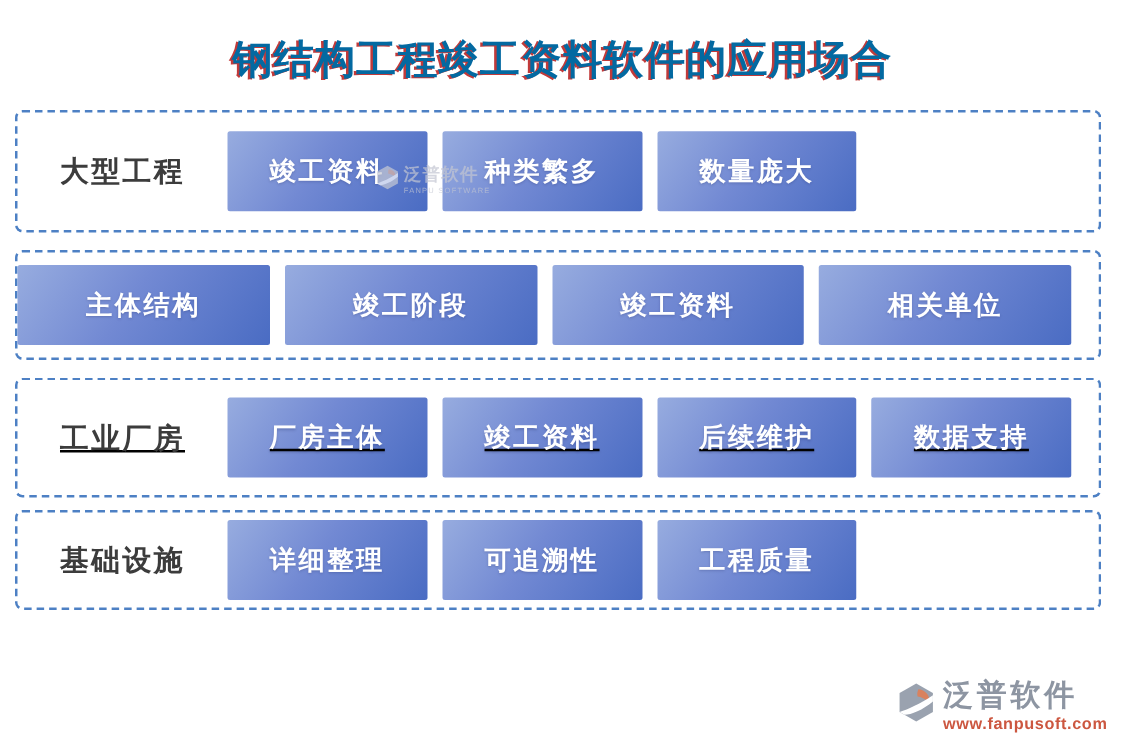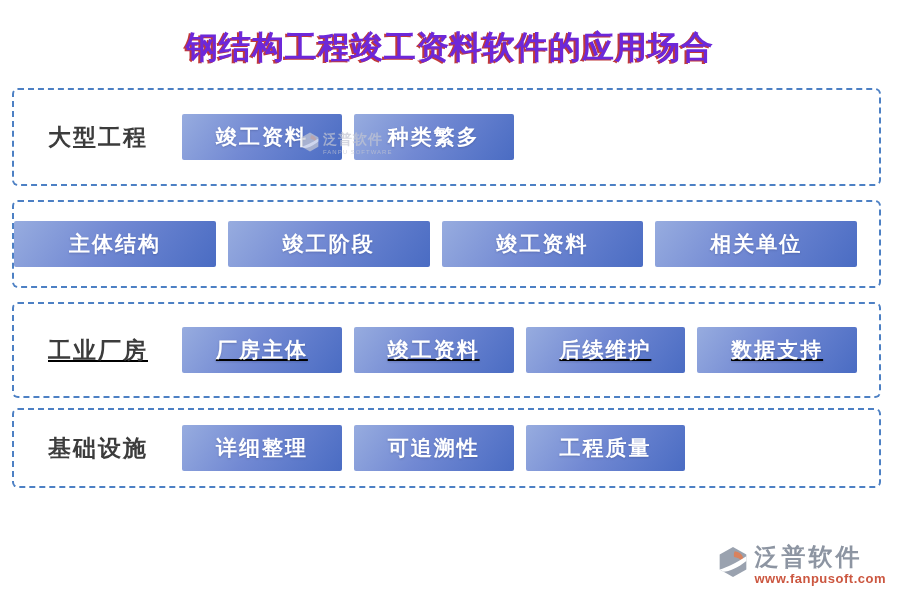--- a/index.html
+++ b/index.html
@@ -6,21 +6,21 @@
   body{
     width:900px;height:600px;overflow:hidden;
     font-family:"Liberation Serif","DejaVu Serif",serif;
   }
   .stage{position:relative;width:900px;height:600px;background:#ffffff;}
 
   
   .title{
     position:absolute;top:26px;left:0;width:100%;
     text-align:center;font-size:32px;font-weight:bold;
-    color:#6d28d9;letter-spacing:1px;
+    color:#0369a1;letter-spacing:1px;
     text-shadow:-2px 1px 0 #c13a3a;
     white-space:nowrap;
   }
 
   
   .row{
     position:absolute;left:12px;right:19px;
     border:2px dashed #4d80c4;border-radius:6px;
     box-sizing:border-box;
     display:flex;align-items:center;
@@ -34,21 +34,21 @@
   .row-label{
     flex:none;width:168px;text-align:center;
     font-size:23px;font-weight:bold;color:#3c3c3c;
     letter-spacing:2px;white-space:nowrap;
   }
   .buttons{
     flex:1;display:grid;grid-template-columns:repeat(4,1fr);
     gap:12px;margin-right:22px;
   }
   .btn{
-    height:46px;display:flex;align-items:center;justify-content:center;
+    height:64px;display:flex;align-items:center;justify-content:center;
     font-size:21px;font-weight:bold;color:#ffffff;
     letter-spacing:2px;white-space:nowrap;
     background:linear-gradient(125deg,#97acdf 0%,#7289d3 45%,#4a6cc3 100%);
     border-radius:2px;cursor:pointer;
     text-shadow:0 1px 2px rgba(30,40,90,0.25);
   }
 
   
   .watermark{
     position:absolute;left:300px;top:131px;
@@ -84,20 +84,21 @@
 
 <div class="stage">
 
   <div class="title">钢结构工程竣工资料软件的应用场合</div>
 
   <div class="row r1">
     <div class="row-label">大型工程</div>
     <div class="buttons">
       <div class="btn">竣工资料</div>
       <div class="btn">种类繁多</div>
+      <div class="btn">数量庞大</div>
     </div>
   </div>
 
   <div class="row r2">
     <div class="buttons">
       <div class="btn">主体结构</div>
       <div class="btn">竣工阶段</div>
       <div class="btn">竣工资料</div>
       <div class="btn">相关单位</div>
     </div>

